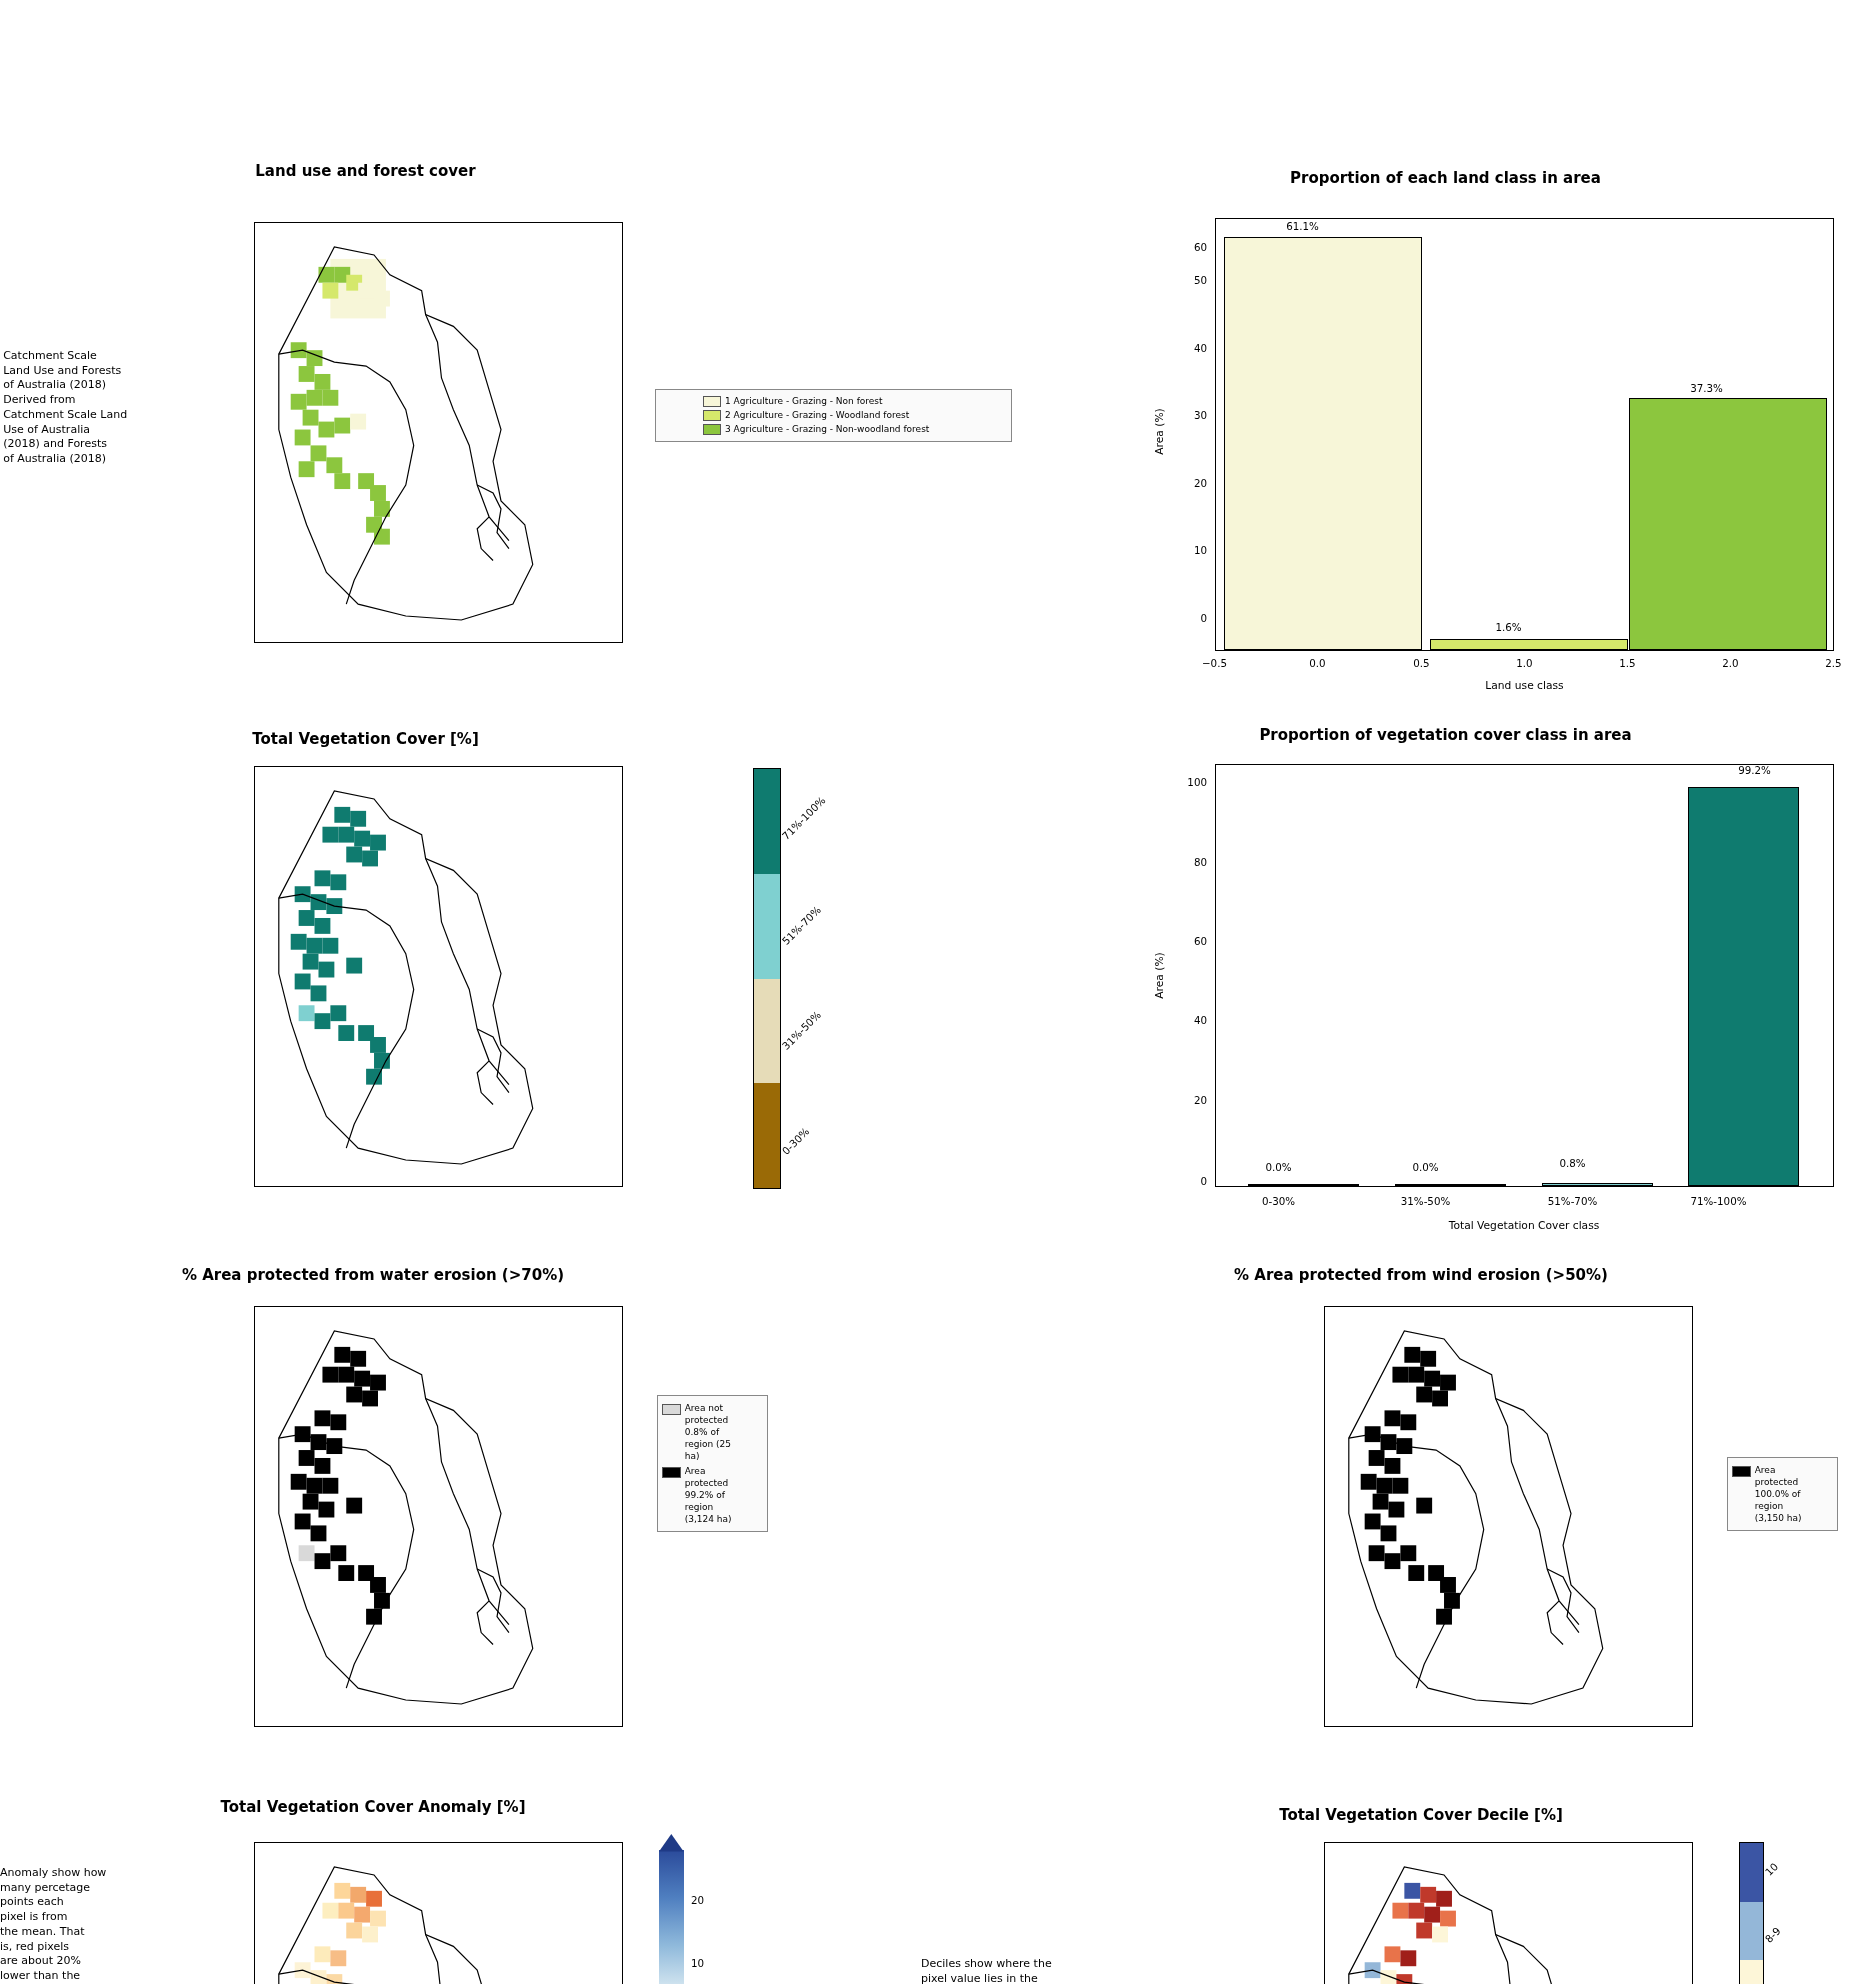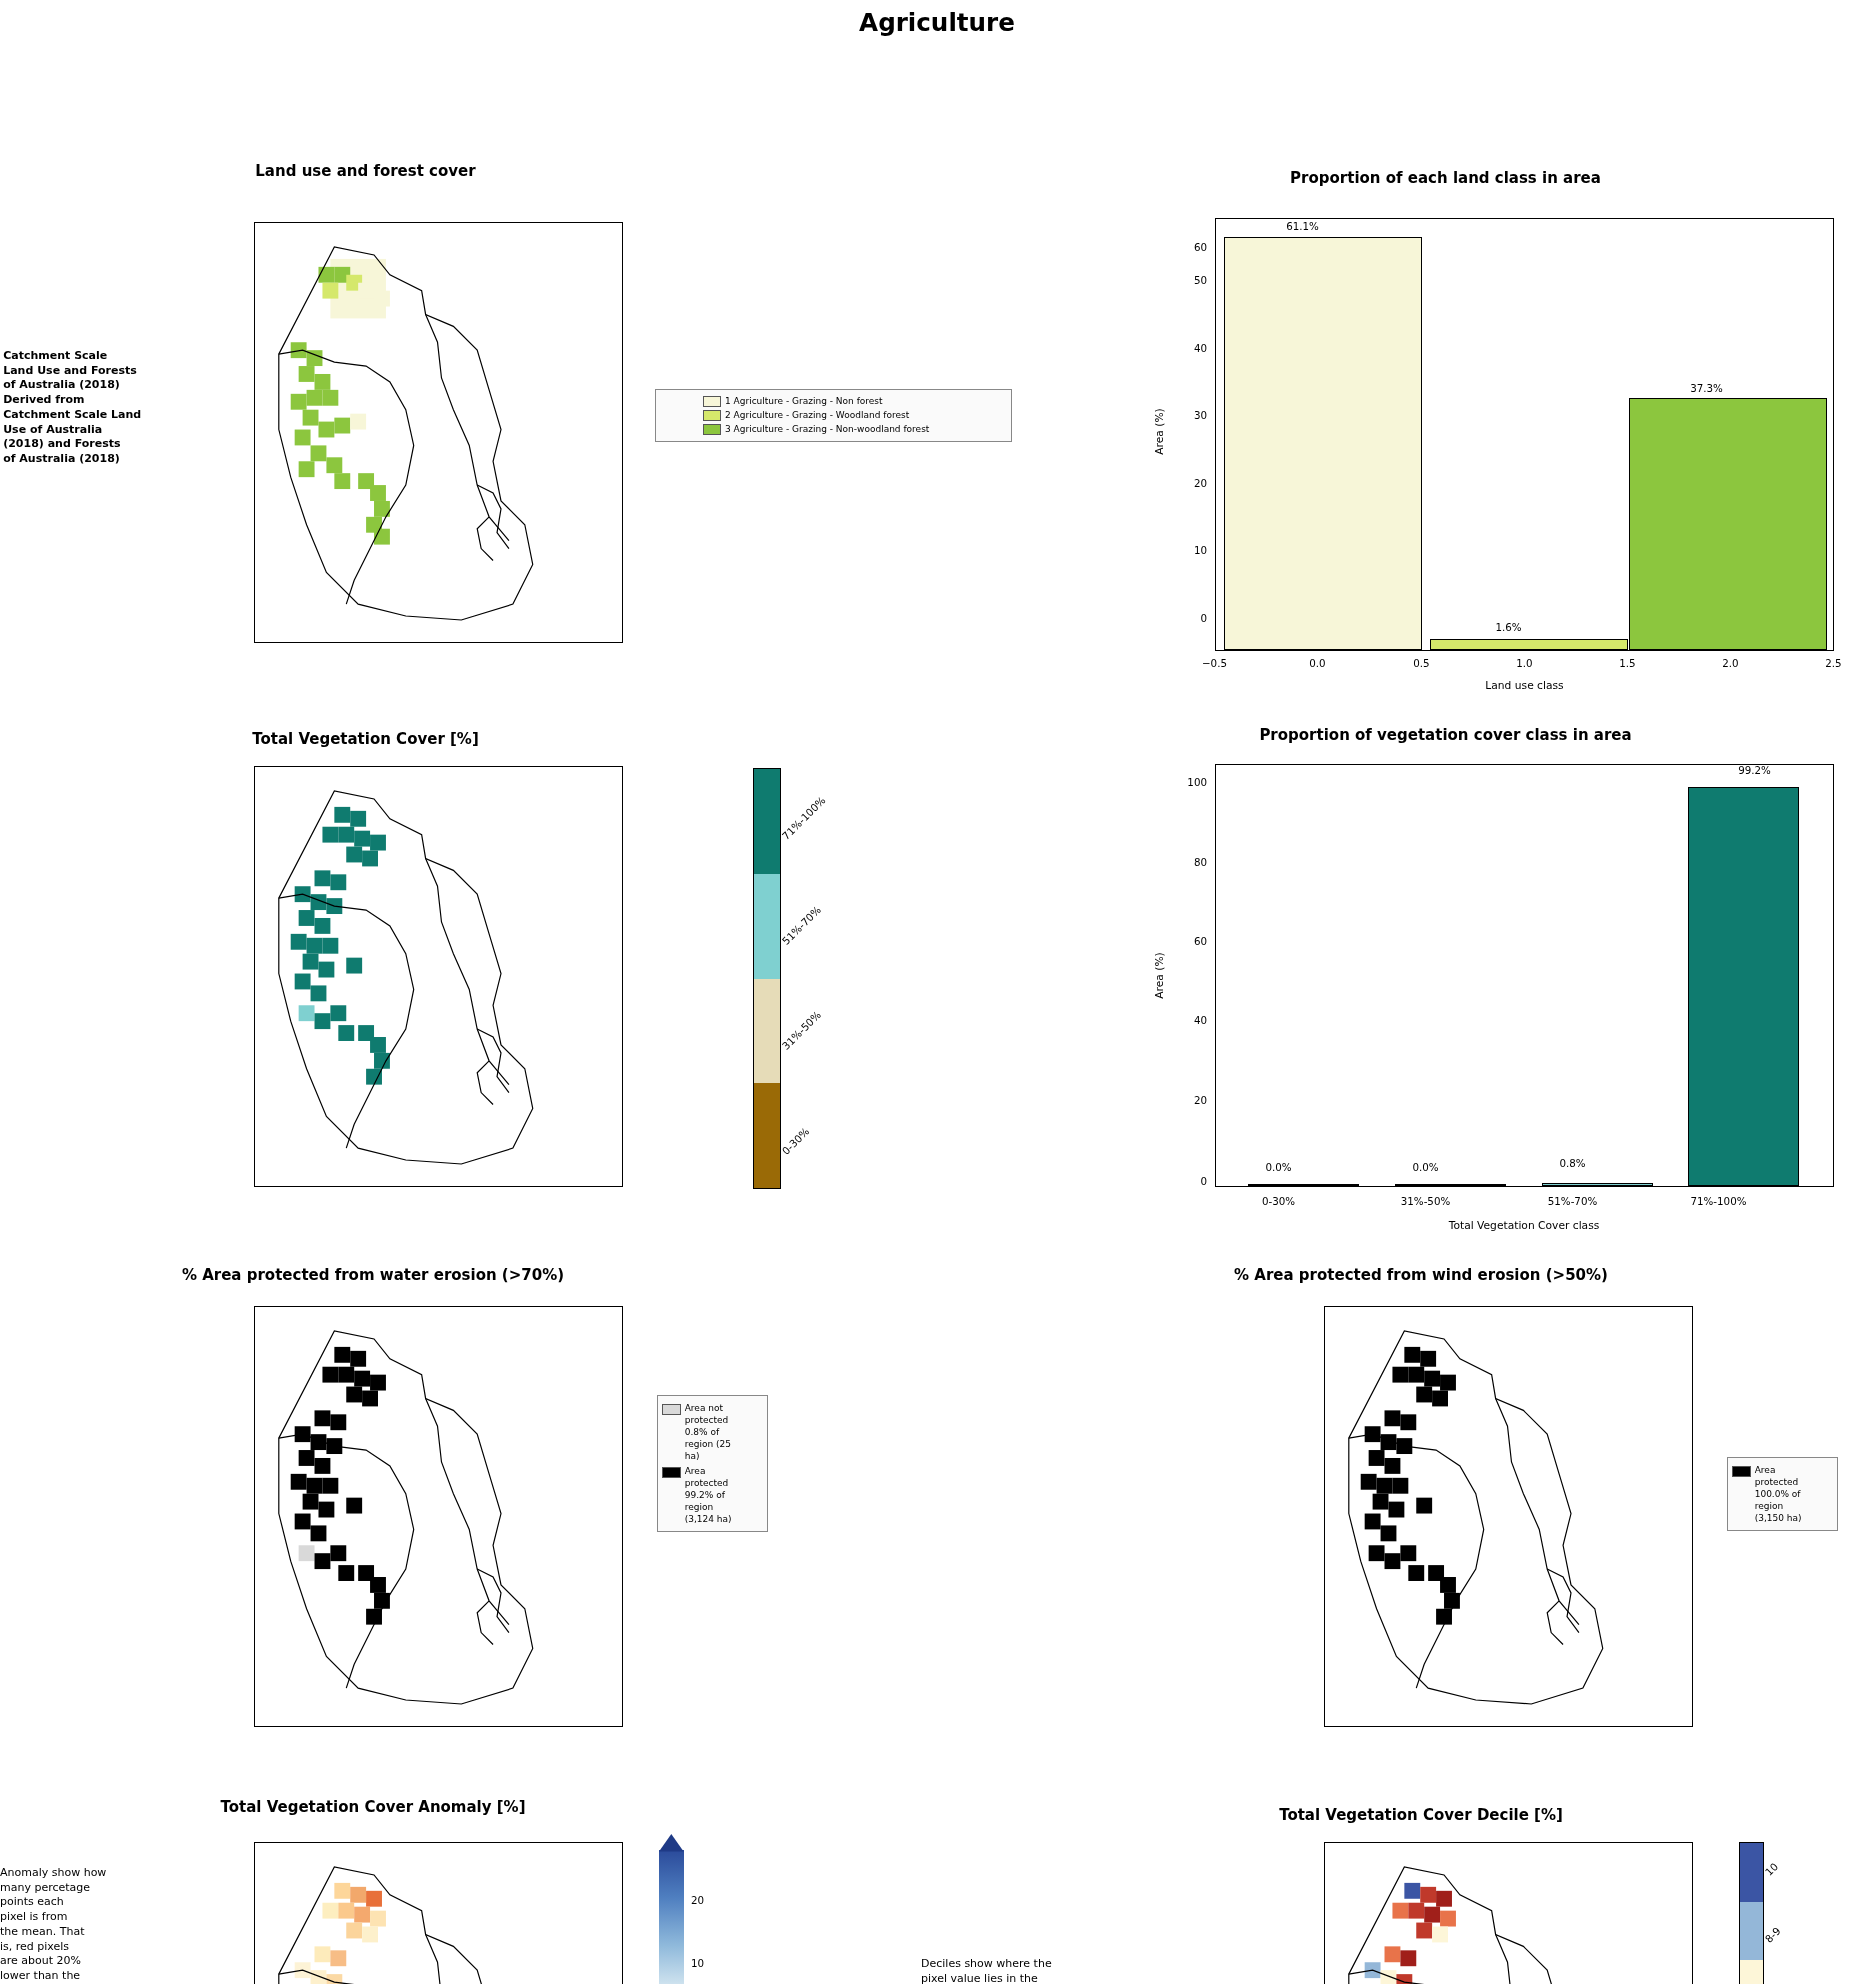--- a/index.html
+++ b/index.html
@@ -133,25 +133,24 @@
     position: absolute;
     font-size: 10.3px;
     white-space: nowrap;
   }
 </style>
 </head>
 <body>
 
 <div class="page">
 
-  <div class="title">Agriculture</div>
 
   <div class="panel-title" style="top:162px; left:175px; width:381px;">Land use and forest cover</div>
 
-  <div class="sidenote" style="top:349px; left:3.2px; width:159px;font-weight:bold;">Catchment Scale
+  <div class="sidenote" style="top:349px; left:3.2px; width:159px;">Catchment Scale
 Land Use and Forests
 of Australia (2018)
 Derived from
 Catchment Scale Land
 Use of Australia
 (2018) and Forests
 of Australia (2018)</div>
 
   <div class="mapbox" style="top:222px; left:254px; width:369px; height:421px;">
     <svg width="369" height="421" viewBox="0 0 930 1060">

